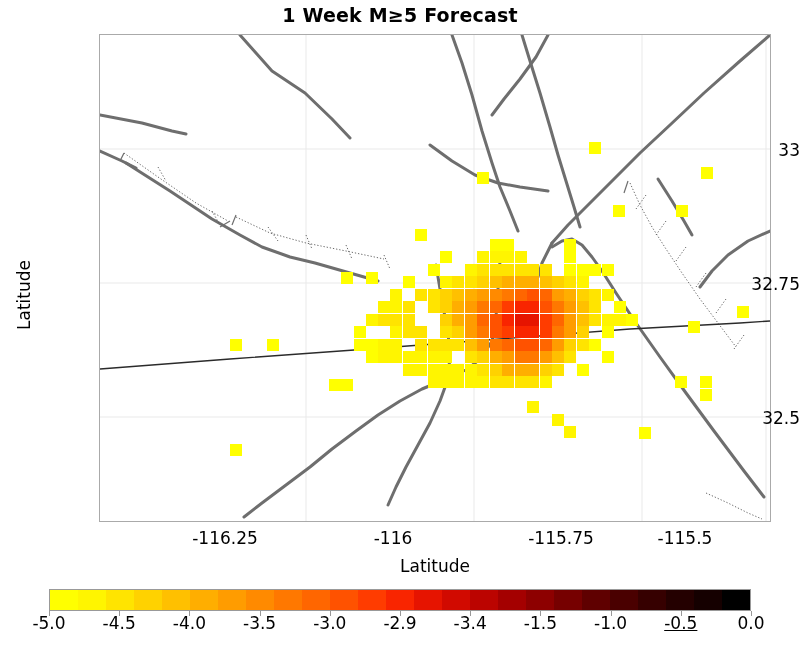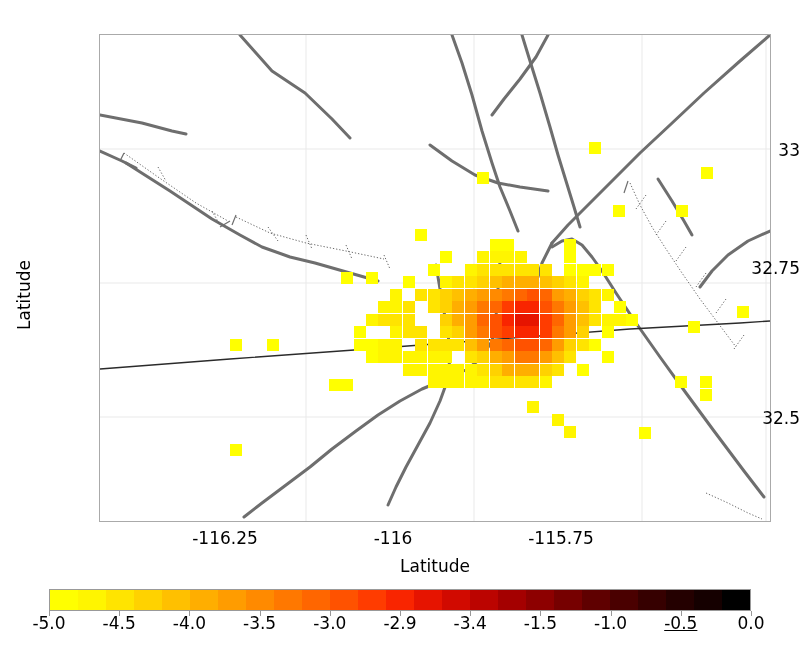--- a/index.html
+++ b/index.html
@@ -48,20 +48,21 @@
   .cbtick-label{position:absolute;top:613px;width:90px;text-align:center;
     font-size:17px;color:#000;}
   #cbar-title{position:absolute;left:0;top:639px;width:800px;text-align:center;
     font-size:17px;color:#000;}
 </style>
 </head>
 <body>
 
 <div id="stage">
 
+  <div id="title">1 Week M≥5 Forecast</div>
 
   <div id="plot-frame">
 
     <svg id="map-svg" viewBox="0 0 670 486" preserveAspectRatio="none">
       <g stroke="#e9e9e9" stroke-width="1">
         <line x1="206" y1="0" x2="206" y2="486"></line>
         <line x1="374" y1="0" x2="374" y2="486"></line>
         <line x1="542" y1="0" x2="542" y2="486"></line>
         <line x1="666" y1="0" x2="666" y2="486"></line>
         <line x1="0" y1="114" x2="670" y2="114"></line>
@@ -304,28 +305,29 @@
         <div class="cell" style="left: 488.7px; top: 303.7px; width: 12.6px; height: 12.6px; background: rgb(255, 255, 0);"></div>
         <div class="cell" style="left: 501.7px; top: 315.7px; width: 12.6px; height: 12.6px; background: rgb(255, 255, 0);"></div>
         <div class="cell" style="left: 476.7px; top: 328.7px; width: 12.6px; height: 12.6px; background: rgb(255, 255, 0);"></div>
         <div class="cell" style="left: 253.7px; top: 290.7px; width: 12.6px; height: 12.6px; background: rgb(255, 255, 0);"></div>
         <div class="cell" style="left: 253.7px; top: 303.7px; width: 12.6px; height: 12.6px; background: rgb(255, 255, 0);"></div>
         <div class="cell" style="left: 265.7px; top: 303.7px; width: 12.6px; height: 12.6px; background: rgb(255, 255, 0);"></div>
       </div>
   </div>
 
   <div class="ytick-label" style="top:140px;">33</div>
-  <div class="ytick-label" style="top:258px;text-align:right;">32.75</div>
+  <div class="ytick-label" style="top:274px;text-align:right;">32.75</div>
   <div class="ytick-label" style="top:408px;">32.5</div>
 
   <div id="ylabel" style="left:14px;top:330px;">Latitude</div>
 
   <div class="xtick-label" style="left:165px;top:528px;">-116.25</div>
   <div class="xtick-label" style="left:333px;top:528px;">-116</div>
   <div class="xtick-label" style="left:501px;top:528px;">-115.75</div>
+  <div class="xtick-label" style="left:625px;top:528px;">-115.5</div>
 
   <div id="xlabel">Latitude</div>
 
   <div id="cbar-wrap">
       <div style="background: rgb(255, 255, 0);"></div>
       <div style="background: rgb(255, 245, 0);"></div>
       <div style="background: rgb(255, 228, 0);"></div>
       <div style="background: rgb(255, 210, 0);"></div>
       <div style="background: rgb(255, 192, 0);"></div>
       <div style="background: rgb(255, 174, 0);"></div>

